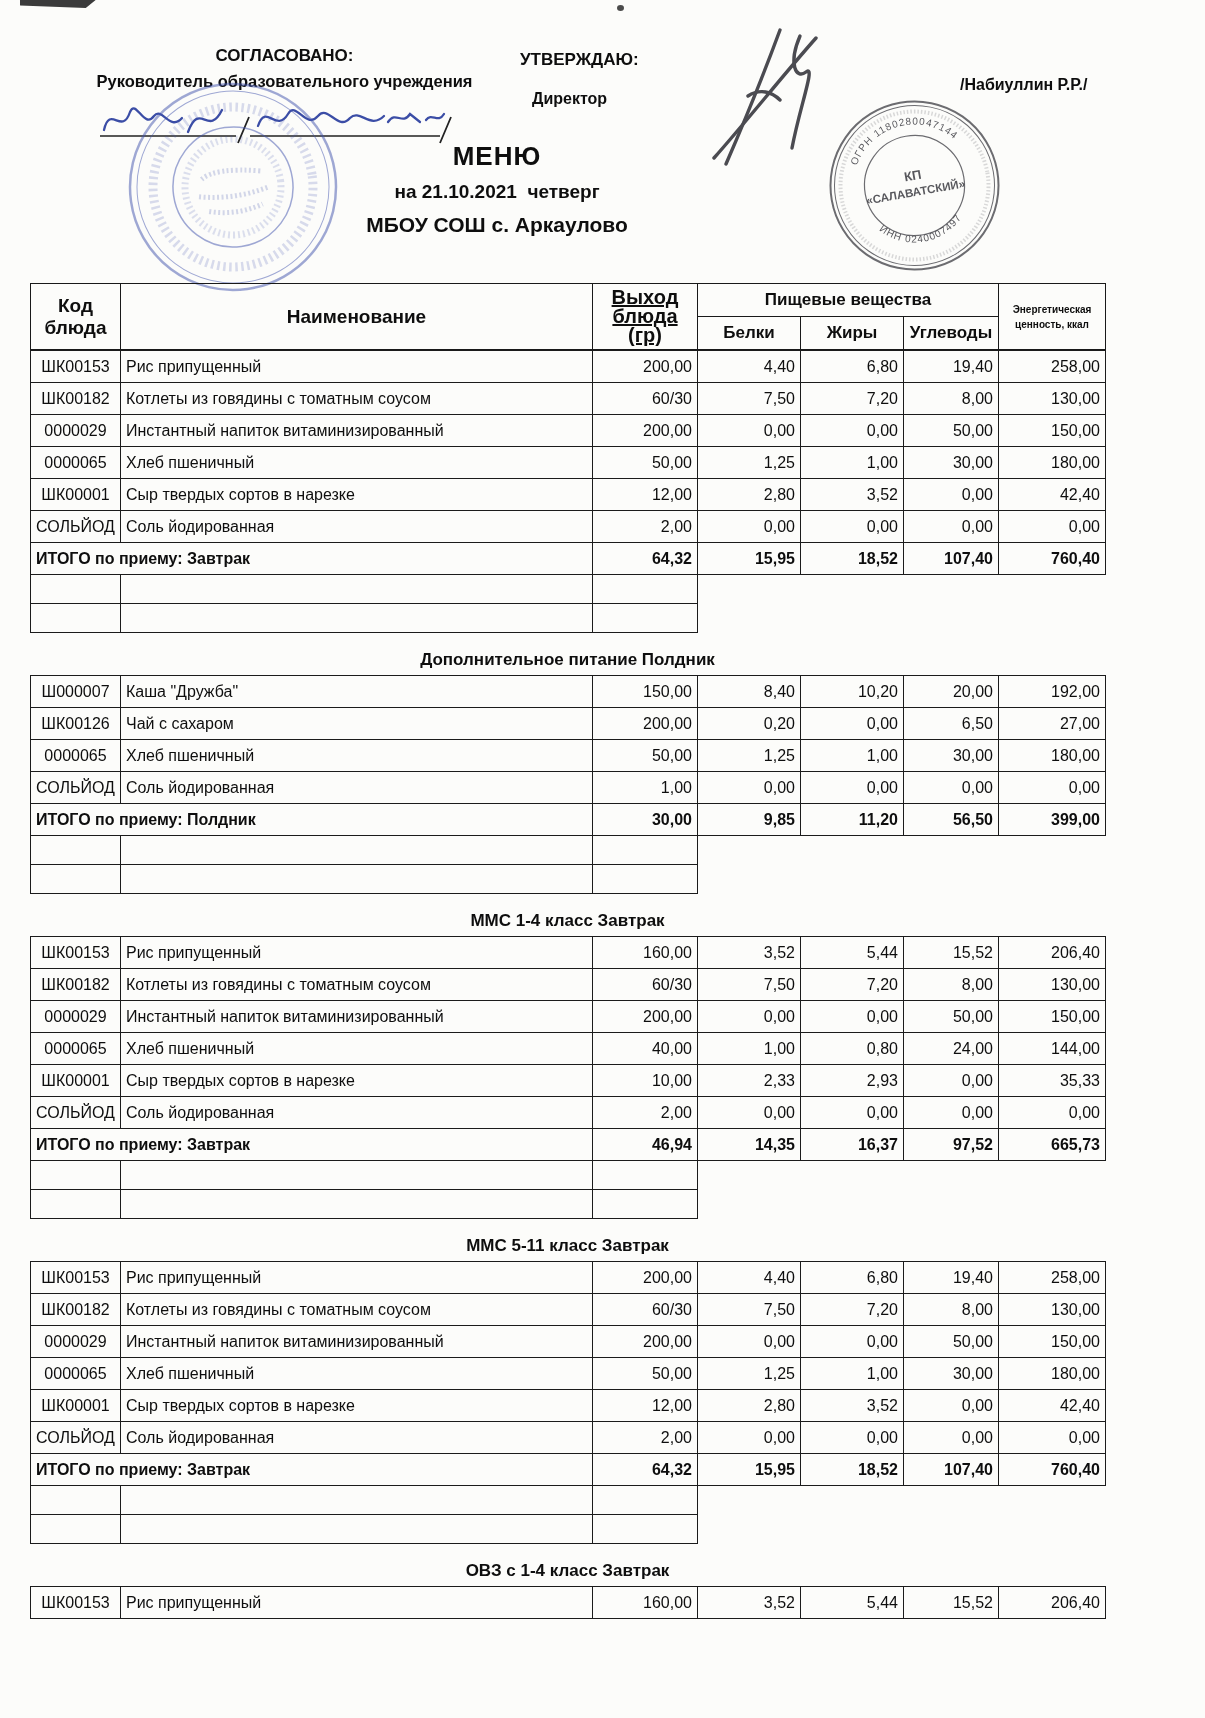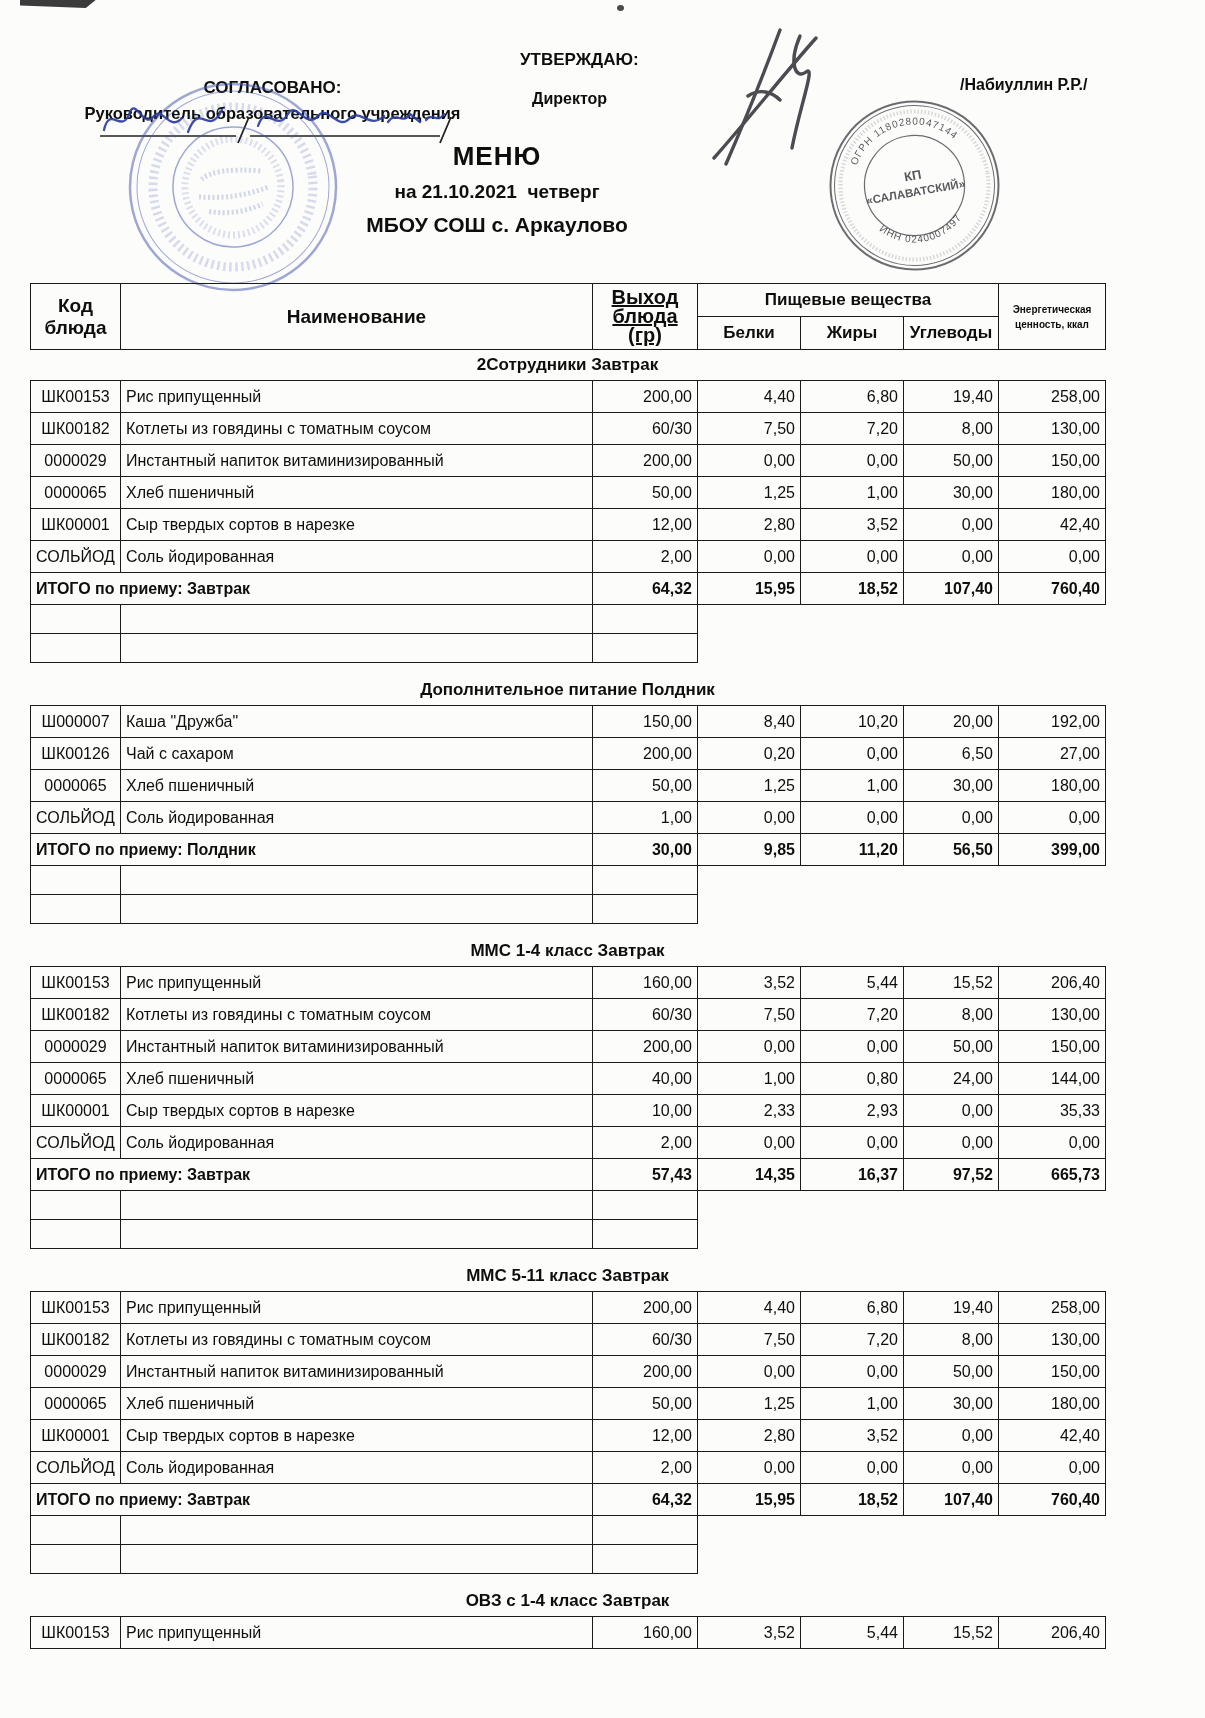--- a/index.html
+++ b/index.html
@@ -12,21 +12,21 @@
   .artifact-corner {
     position:absolute; left:20px; top:-2px; width:80px; height:11px;
     background:#202020; opacity:.88; transform:rotate(-2deg);
     clip-path:polygon(0 0,100% 0,82% 100%,0 55%);
   }
   .artifact-dot {
     position:absolute; left:617px; top:5px; width:7px; height:6px;
     background:#2c2c2c; border-radius:50%; opacity:.85;
   }
   
-  .agreed-block { position:absolute; left:40px; top:46px; width:465px; text-align:center;margin-top:32px; }
+  .agreed-block { position:absolute; left:52px; top:46px; width:465px; text-align:center; }
   .agreed-label { font-weight:bold; font-size:17px; }
   .agreed-role  { font-weight:bold; font-size:16.5px; margin-top:6px; }
   .approved-block { position:absolute; left:520px; top:50px; }
   .approved-label { font-weight:bold; font-size:17px; }
   .approved-role  { font-weight:bold; font-size:16px; margin-top:20px; padding-left:12px; }
   .approver-name { position:absolute; left:960px; top:76px; font-weight:bold; font-size:16px; white-space:nowrap; }
   .title-block { position:absolute; left:247px; top:141px; width:500px; text-align:center; }
   .menu-title { font-weight:bold; font-size:26px; letter-spacing:1px; }
   .menu-date  { font-weight:bold; font-size:19px; margin-top:9px; white-space:pre-wrap; }
   .menu-school{ font-weight:bold; font-size:21px; margin-top:10px; }
@@ -163,21 +163,20 @@
         </tr>
         <tr>
           <td class="hd-md2">Белки</td>
           <td class="hd-md2">Жиры</td>
           <td class="hd-md2">Углеводы</td>
         </tr>
       </tbody>
     </table>
 
     <div id="sections">
-        <div class="section-title">2Сотрудники Завтрак</div>
         <table class="menu">
           <colgroup>
             <col style="width: 90px;">
             <col style="width: 472px;">
             <col style="width: 105px;">
             <col style="width: 103px;">
             <col style="width: 103px;">
             <col style="width: 95px;">
             <col style="width: 107px;">
           </colgroup>
@@ -401,21 +400,21 @@
               <td class="c-code">СОЛЬЙОД</td>
               <td class="c-name">Соль йодированная</td>
               <td class="c-num">2,00</td>
               <td class="c-num">0,00</td>
               <td class="c-num">0,00</td>
               <td class="c-num">0,00</td>
               <td class="c-num">0,00</td>
             </tr>
             <tr class="total-row">
               <td class="c-total" colspan="2">ИТОГО по приему: Завтрак</td>
-              <td class="c-num c-bold">57,43</td>
+              <td class="c-num c-bold">46,94</td>
               <td class="c-num c-bold">14,35</td>
               <td class="c-num c-bold">16,37</td>
               <td class="c-num c-bold">97,52</td>
               <td class="c-num c-bold">665,73</td>
             </tr>
             <tr class="empty-row">
               <td class="c-code"></td>
               <td class="c-name"></td>
               <td class="c-num"></td>
               <td class="noborder"></td>

